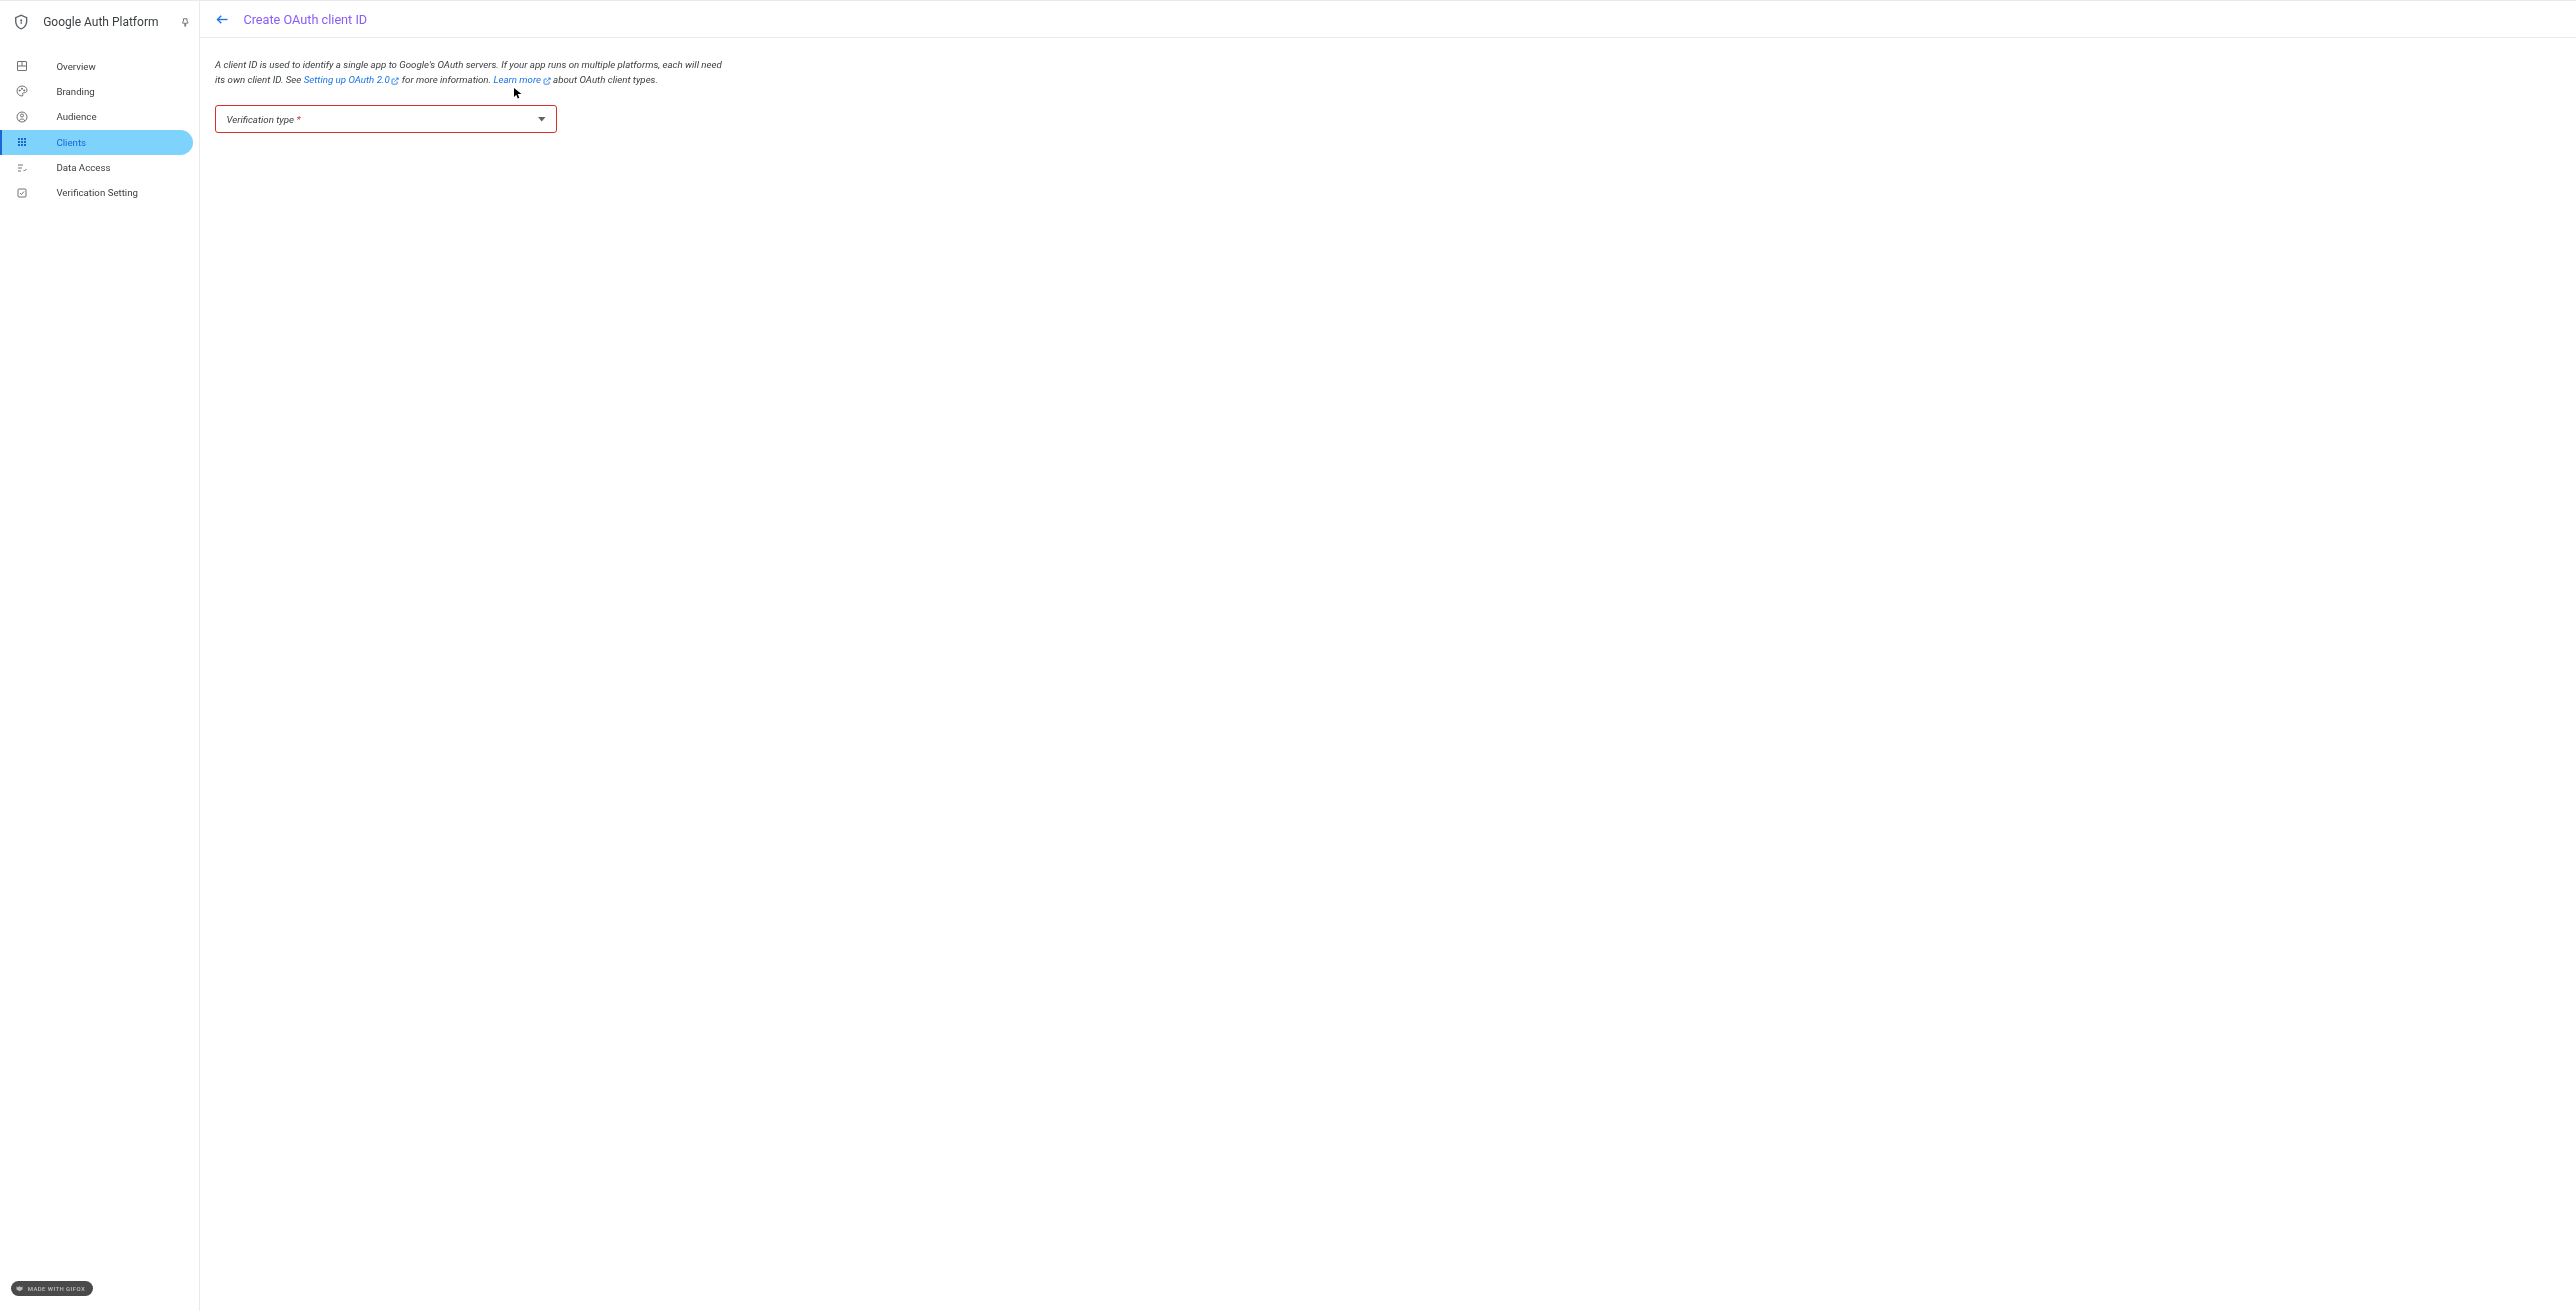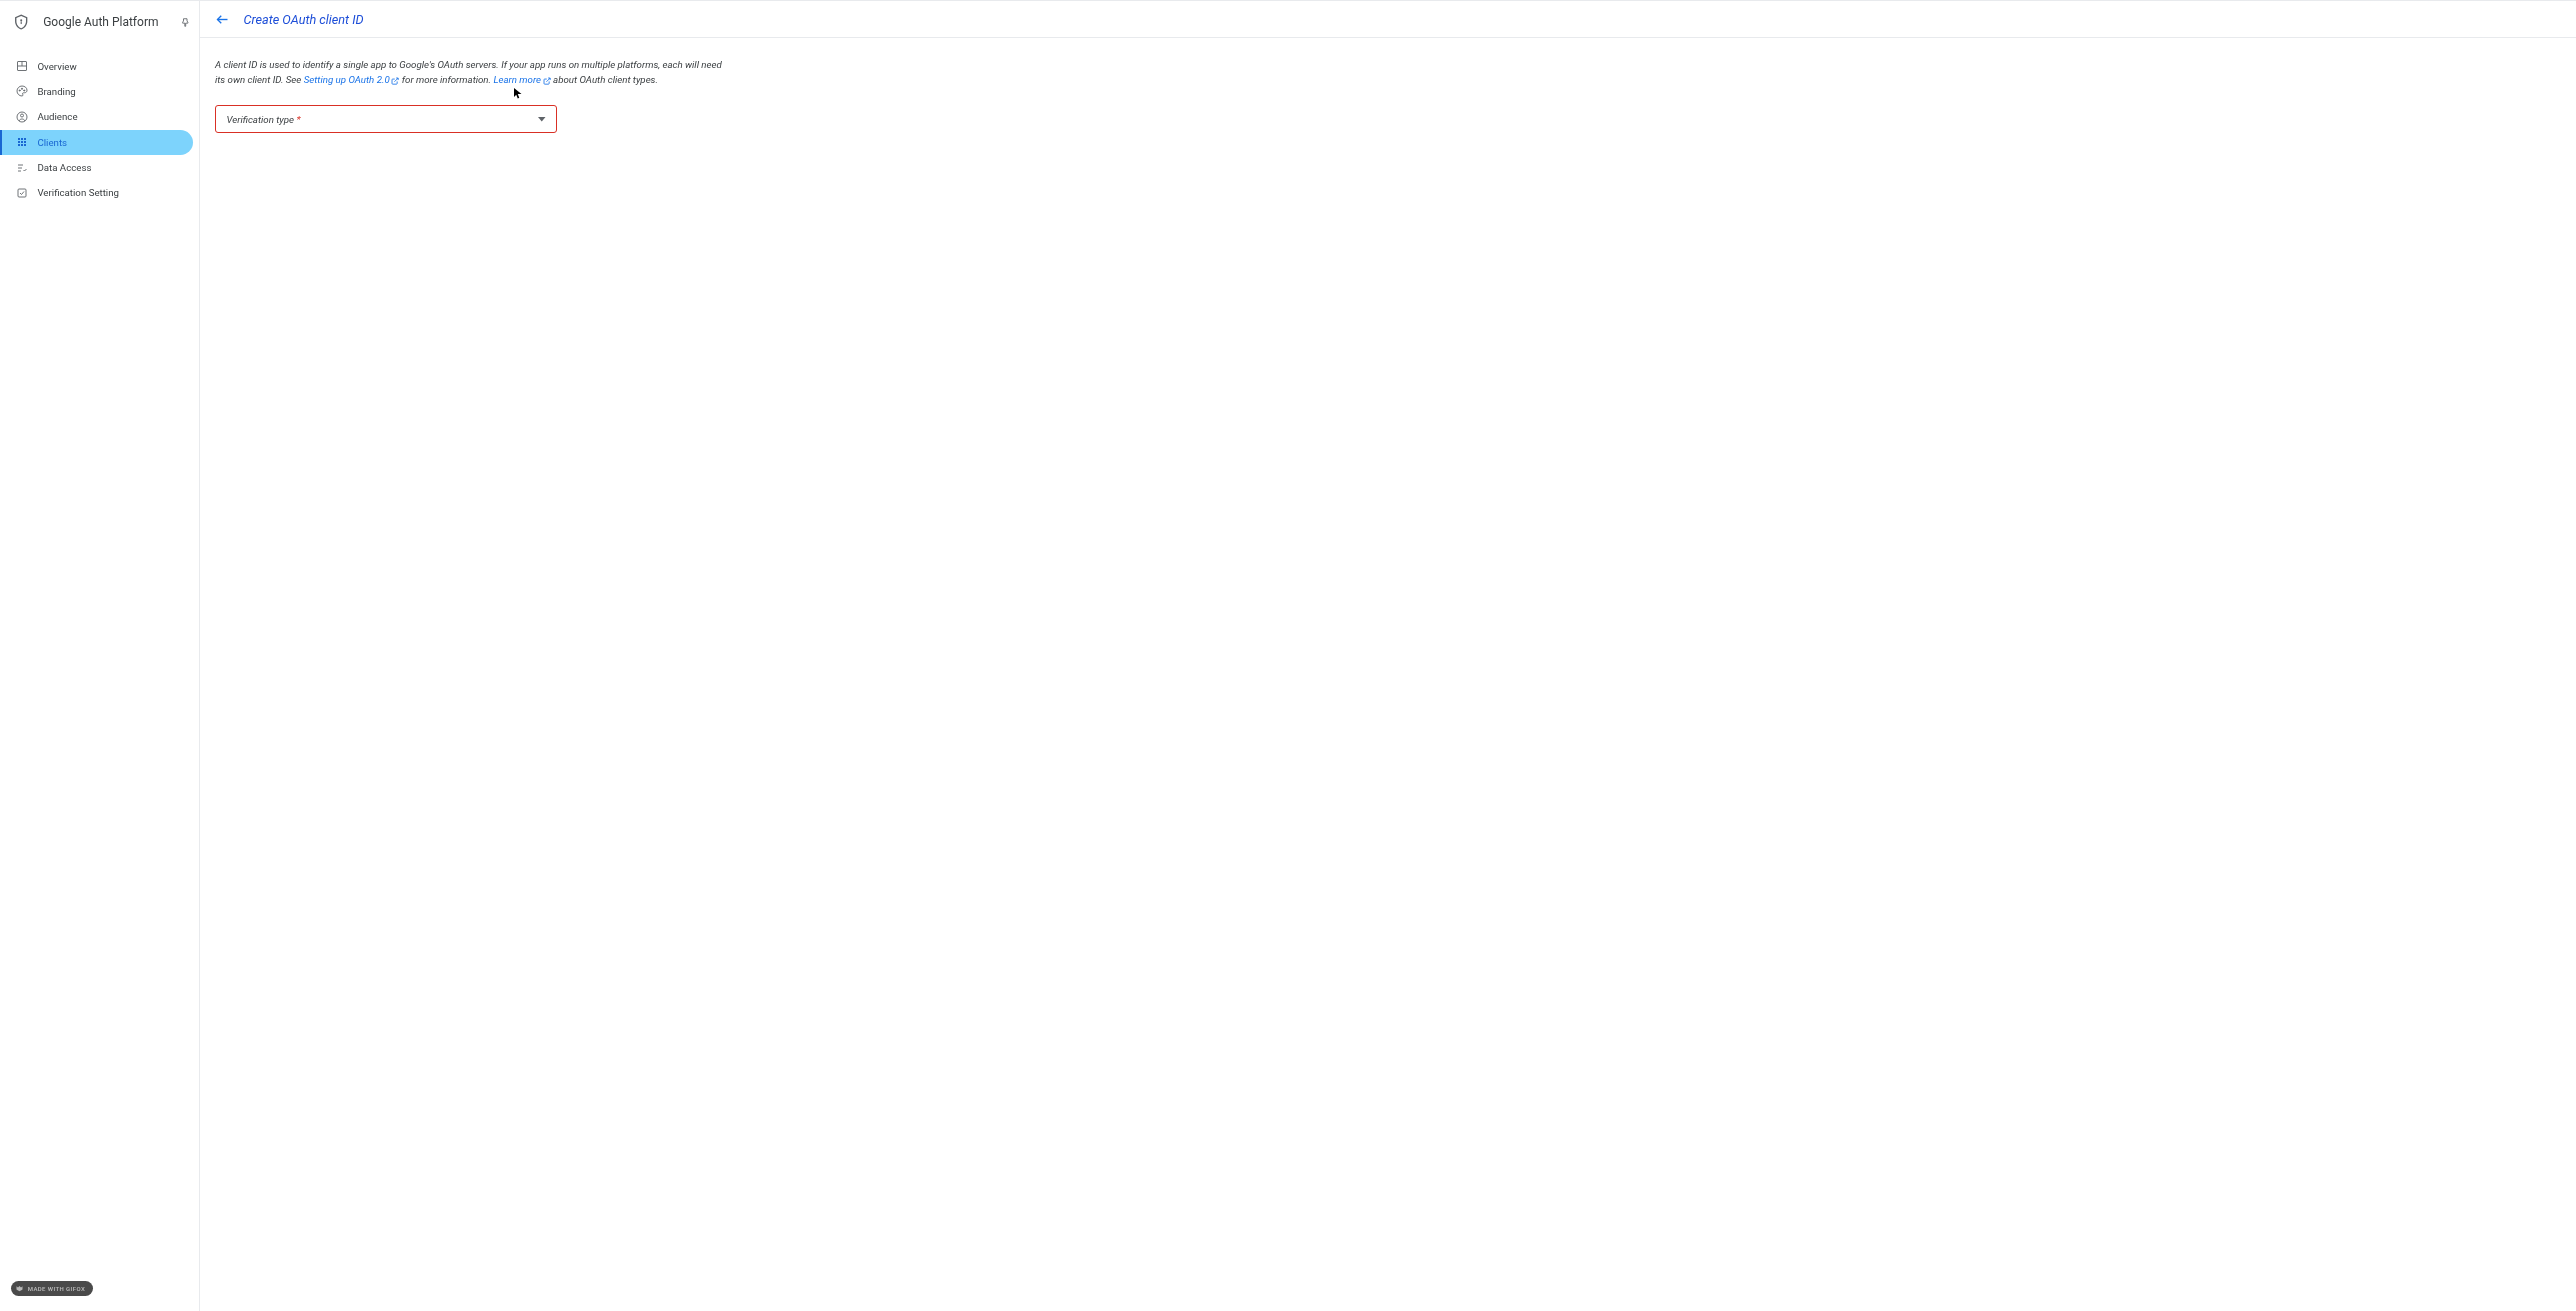--- a/index.html
+++ b/index.html
@@ -61,21 +61,21 @@
     
     .nav-list {
       list-style: none;
       padding-top: 13.4px;
     }
     
     .nav-item {
       display: flex;
       align-items: center;
       padding: 6.7px 9px 6.7px 16.4px;
-      gap: 9px;
+      gap: 28px;
       cursor: pointer;
       font-size: 9.7px;
       color: #3c4043;
       border-radius: 0 13.4px 13.4px 0;
       margin-right: 6px;
     }
     
     .nav-item.active {
       background: #7dd3fc;
       color: #1967d2;
@@ -119,23 +119,22 @@
     
     .back-arrow {
       width: 15px;
       height: 15px;
       color: #1a73e8;
       cursor: pointer;
     }
     
     .page-title {
       font-size: 12.7px;
-      color: #1d4ed8;
+      color: #8b5cf6;
       font-weight: 400;
-      font-style: italic;
     }
     
     .content {
       padding: 19.4px 15px;
       max-width: 538px;
       font-style: italic;
     }
     
     .description {
       font-size: 9.7px;

